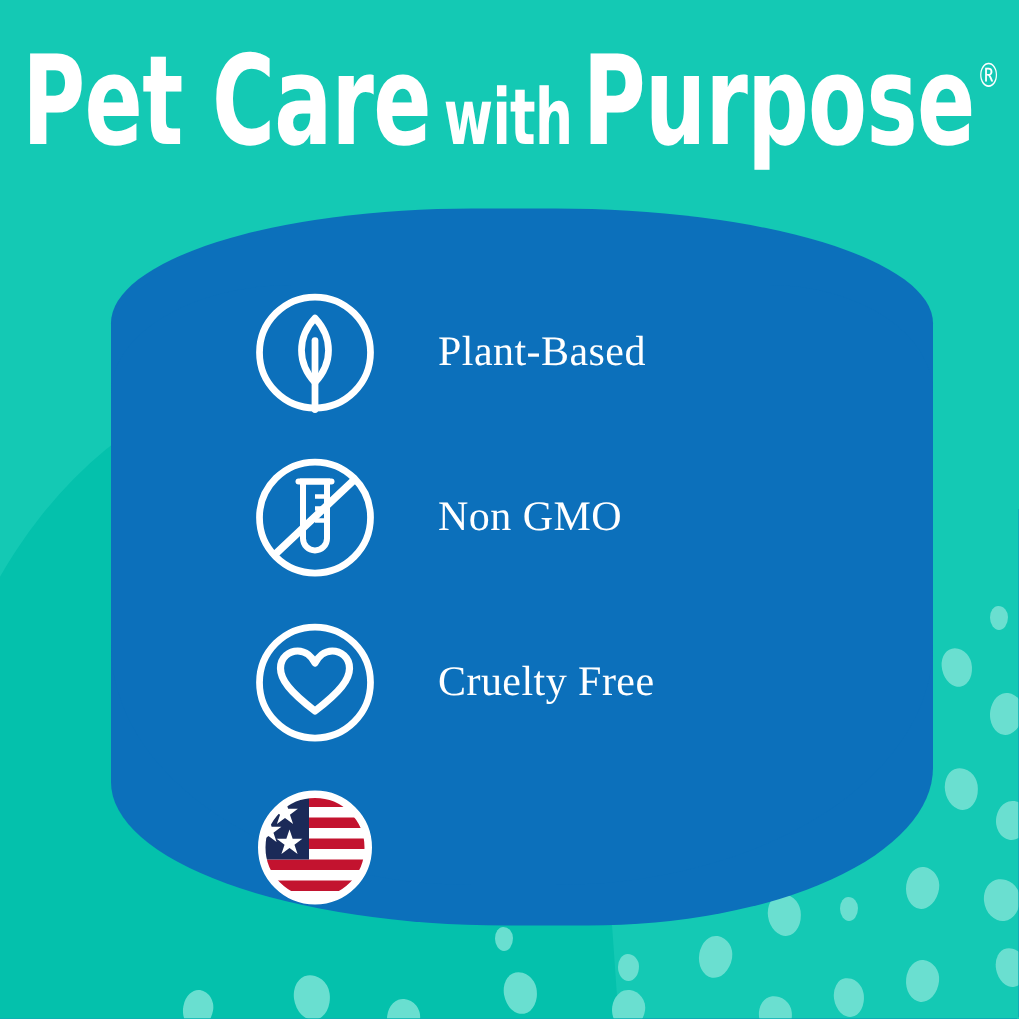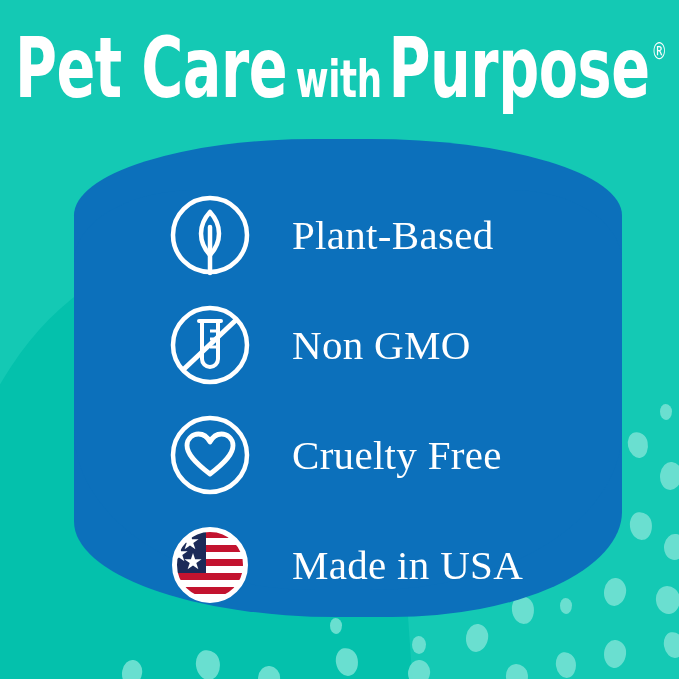--- a/index.html
+++ b/index.html
@@ -74,21 +74,21 @@
   }
   .frow{
     display:flex;align-items:center;height:110px;
   }
   .ic{
     width:84px;height:84px;flex:0 0 84px;position:relative;
   }
   .flabel{
     color:#ffffff;
     font-family:"Liberation Serif","DejaVu Serif",serif;
-    font-size:41px;
+    font-size:28px;
     line-height:1;
     margin-left:40px;
     white-space:nowrap;
     font-weight:400;
     letter-spacing:.3px;
   }
 </style>
 </head>
 <body>
 
@@ -199,17 +199,16 @@
 
             <rect x="0" y="0" width="38" height="50" fill="#1B2A58"></rect>
 
             <polygon fill="#fff" points="22,10 24.1,16.2 30.6,16.2 25.3,20.1 27.4,26.3 22,22.4 16.6,26.3 18.7,20.1 13.4,16.2 19.9,16.2"></polygon>
             <polygon fill="#fff" points="11,22 13.1,28.2 19.6,28.2 14.3,32.1 16.4,38.3 11,34.4 5.6,38.3 7.7,32.1 2.4,28.2 8.9,28.2"></polygon>
             <polygon fill="#fff" points="25,30 27.1,36.2 33.6,36.2 28.3,40.1 30.4,46.3 25,42.4 19.6,46.3 21.7,40.1 16.4,36.2 22.9,36.2"></polygon>
           </g>
           <circle cx="42" cy="42" r="35.5" fill="none" stroke="#fff" stroke-width="5"></circle>
         </svg>
       </div>
-      <div class="flabel">Made in USA</div>
     </div>
 
   </div>
 </div>
 
 </body></html>

